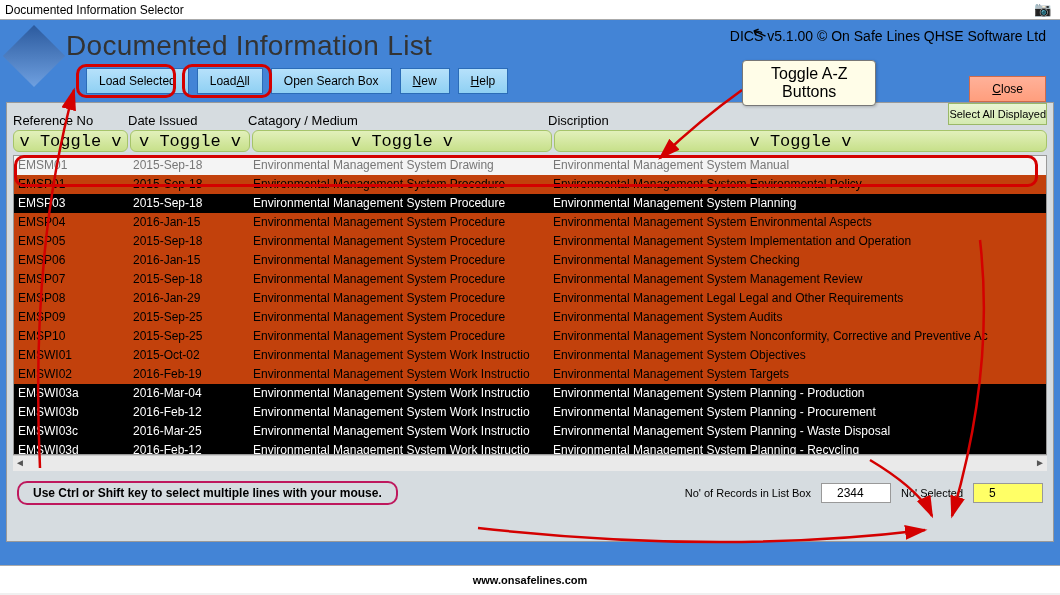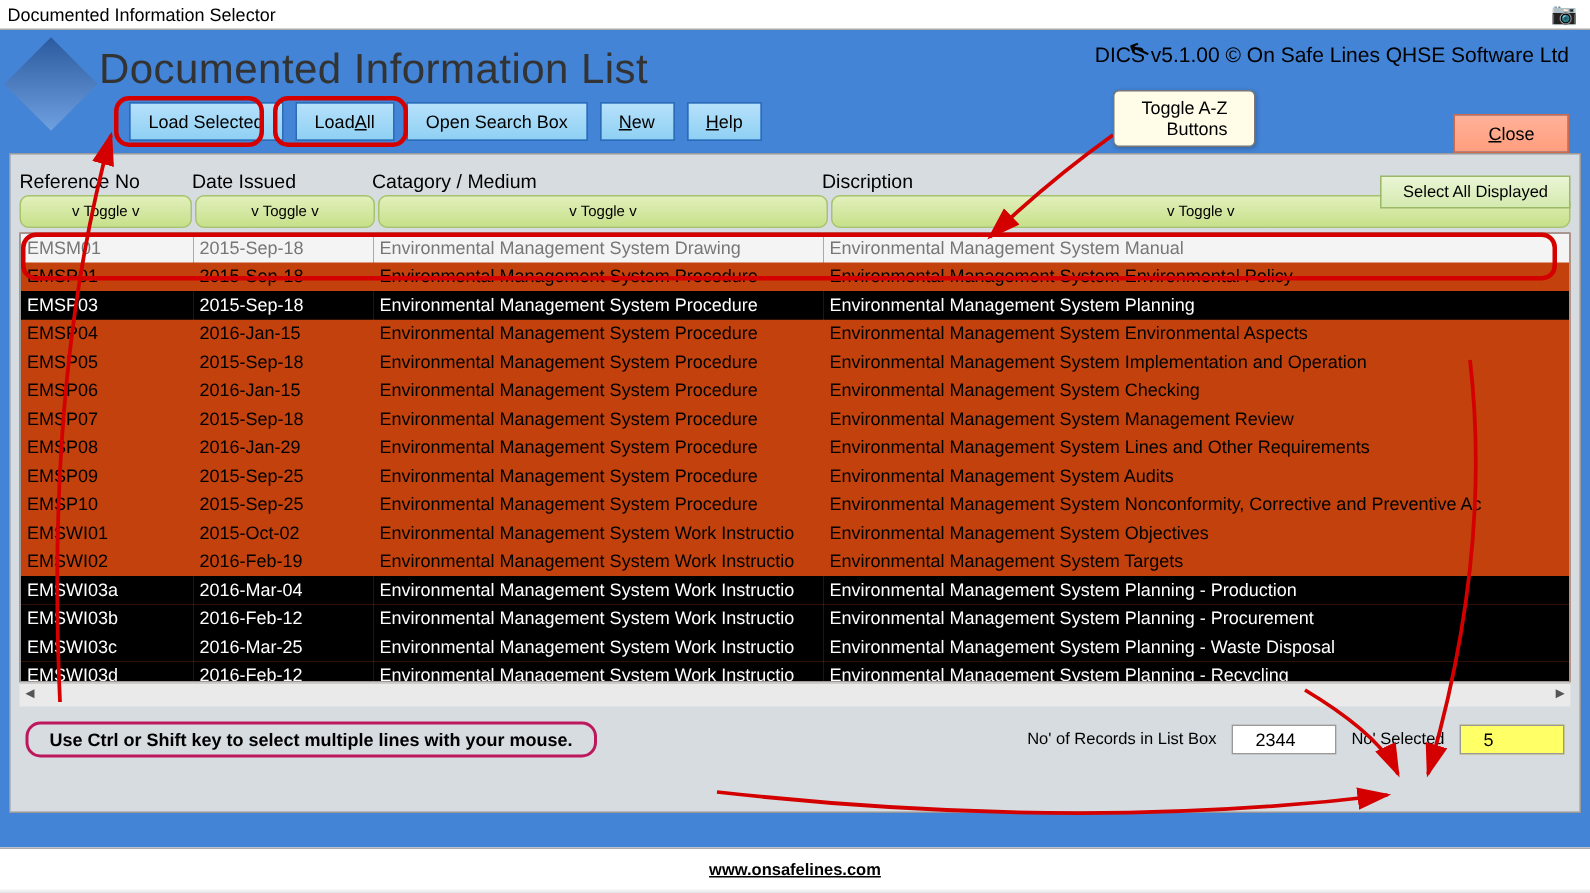--- a/index.html
+++ b/index.html
@@ -15,52 +15,52 @@
   .main-title { font-size: 28px; color: #333; padding: 2px 0 6px 0; letter-spacing: 0.3px; }
   .button-row { display:flex; gap:8px;margin-left:20px; }
   .btn { height: 26px; border: 1px solid #2b6cb8; background: linear-gradient(#b6e1fb,#8fd0f3); font-size: 12px; padding: 0 12px; cursor: pointer; display:inline-flex; align-items:center; justify-content:center; color:#000; }
   .btn u { text-decoration: underline; }
   .btn.close { background: linear-gradient(#ffb199,#ff9e7d); border-color:#d06a4a; padding:0 22px; }
   .copyright { font-size: 14px; color:#000; position:absolute; right:8px; top:2px; }
   .close-wrap { position:absolute; right:8px; top:50px; }
   
   .inner-panel { background: #d6dce0; border:1px solid #999; height: 440px; position:relative; padding:4px 4px 4px 4px;}
   .listbox-label { text-align:center; font-size:12px; font-weight:bold; padding:2px 0; }
-  .select-all { position:absolute; right:6px; top:14px; background: linear-gradient(#eaf5d4,#d4eab0); border:1px solid #9ab868; font-size:11px; padding:4px 14px; cursor:pointer;}
+  .select-all { position:absolute; right:6px; top:0; background: linear-gradient(#eaf5d4,#d4eab0); border:1px solid #9ab868; font-size:11px; padding:4px 0; cursor:pointer;}
   
   .col-headers { display:flex; font-size:13px; padding: 6px 2px 2px 2px; }
   .col-ref { width: 115px; }
   .col-date { width: 120px; }
   .col-cat  { width: 300px; }
   .col-desc { flex:1; }
   
   .toggle-row { display:flex; gap:2px; padding: 0 2px 1px 2px;}
-  .toggle-btn { background: linear-gradient(#e2f0bb,#c7e08a); border:1px solid #a6c46a; border-radius:6px; font-size:10px; height:22px; display:flex; align-items:center; justify-content:center; cursor:pointer; }
+  .toggle-btn { background: linear-gradient(#e2f0bb,#c7e08a); border:1px solid #a6c46a; border-radius:6px; font-size:17px; height:22px; display:flex; align-items:center; justify-content:center; cursor:pointer;font-family:Liberation Mono, monospace; }
   .tb-ref { width:115px;} .tb-date{width:120px;} .tb-cat{width:300px;} .tb-desc{flex:1;}
   
   .listbox { background:#c2410c; border:1px solid #999; height: 300px; overflow:hidden; font-size:12px; margin: 2px 2px 0 2px; position:relative;}
   .listbox table { width:100%; border-collapse:collapse; table-layout:fixed;}
   .listbox td { padding: 1px 4px; white-space:nowrap; overflow:hidden; height:17px; line-height:17px;}
   .listbox tr.cut { color:#777; background:#f4f4f4;}
   .listbox tr.sel { background:#000; color:#fff; }
   .listbox tr.sel td { background:#000; color:#fff; }
   .hscroll { height:16px; background:#eaeaea; border-top:1px solid #ccc; margin:0 2px; position:relative;}
   .hscroll::before { content:"◄"; position:absolute; left:2px; font-size:10px; color:#555; top:1px;}
   .hscroll::after  { content:"►"; position:absolute; right:2px; font-size:10px; color:#555; top:1px;}
   
   .footer-row { display:flex; align-items:center; padding: 10px 6px 0 6px; font-size:12px; gap:10px;}
   .hint-box { border:2px solid #be185d; border-radius:10px; background:transparent; padding:3px 14px; font-weight:bold;}
   .num-label { margin-left:auto; font-size:11px;}
   .num-field { background:#fff; border:1px solid #999; width:70px; height:20px; font-size:12px; padding:0 15px; display:inline-flex; align-items:center;}
   .num-field.yellow { background:#ffff66; }
   
-  .bottom-bar { height:28px; background:#fff; display:flex; align-items:center; justify-content:center; font-size:11px; font-weight:bold; border-top:1px solid #aaa;text-decoration:underline;}
-  
-  
-  .annot-box { position:absolute; background:#fffde8; border:1px solid #777; border-radius:4px; padding:4px 18px; font-size:12px; text-align:right; box-shadow:1px 1px 3px rgba(0,0,0,0.2); pointer-events:none; z-index:60;}
+  .bottom-bar { height:28px; background:#fff; display:flex; align-items:center; justify-content:center; font-size:11px; font-weight:bold; border-top:1px solid #aaa;}
+  
+  
+  .annot-box { position:absolute; background:#fffde8; border:1px solid #777; border-radius:4px; padding:4px 28px; font-size:16px; text-align:center; box-shadow:1px 1px 3px rgba(0,0,0,0.2); pointer-events:none; z-index:60;}
   .red-outline { position:absolute; border:3px solid #d40000; border-radius:10px; pointer-events:none; z-index:50;}
   svg.arrows { position:absolute; inset:0; width:1060px; height:595px; pointer-events:none; z-index:55;}
   
   .cursor-arrow { position:absolute; font-size:18px; color:#000; pointer-events:none; z-index:70; transform: rotate(-20deg);}
 </style>
 </head>
 <body>
 
 <div class="title-bar">
   <span>Documented Information Selector</span>
@@ -162,21 +162,21 @@
             <tr>
               <td>EMSP07</td>
               <td>2015-Sep-18</td>
               <td>Environmental Management System Procedure</td>
               <td>Environmental Management System Management Review</td>
             </tr>
             <tr>
               <td>EMSP08</td>
               <td>2016-Jan-29</td>
               <td>Environmental Management System Procedure</td>
-              <td>Environmental Management System Lines and Other Requirements</td>
+              <td>Environmental Management Legal Legal and Other Requirements</td>
             </tr>
             <tr>
               <td>EMSP09</td>
               <td>2015-Sep-25</td>
               <td>Environmental Management System Procedure</td>
               <td>Environmental Management System Audits</td>
             </tr>
             <tr>
               <td>EMSP10</td>
               <td>2015-Sep-25</td>

